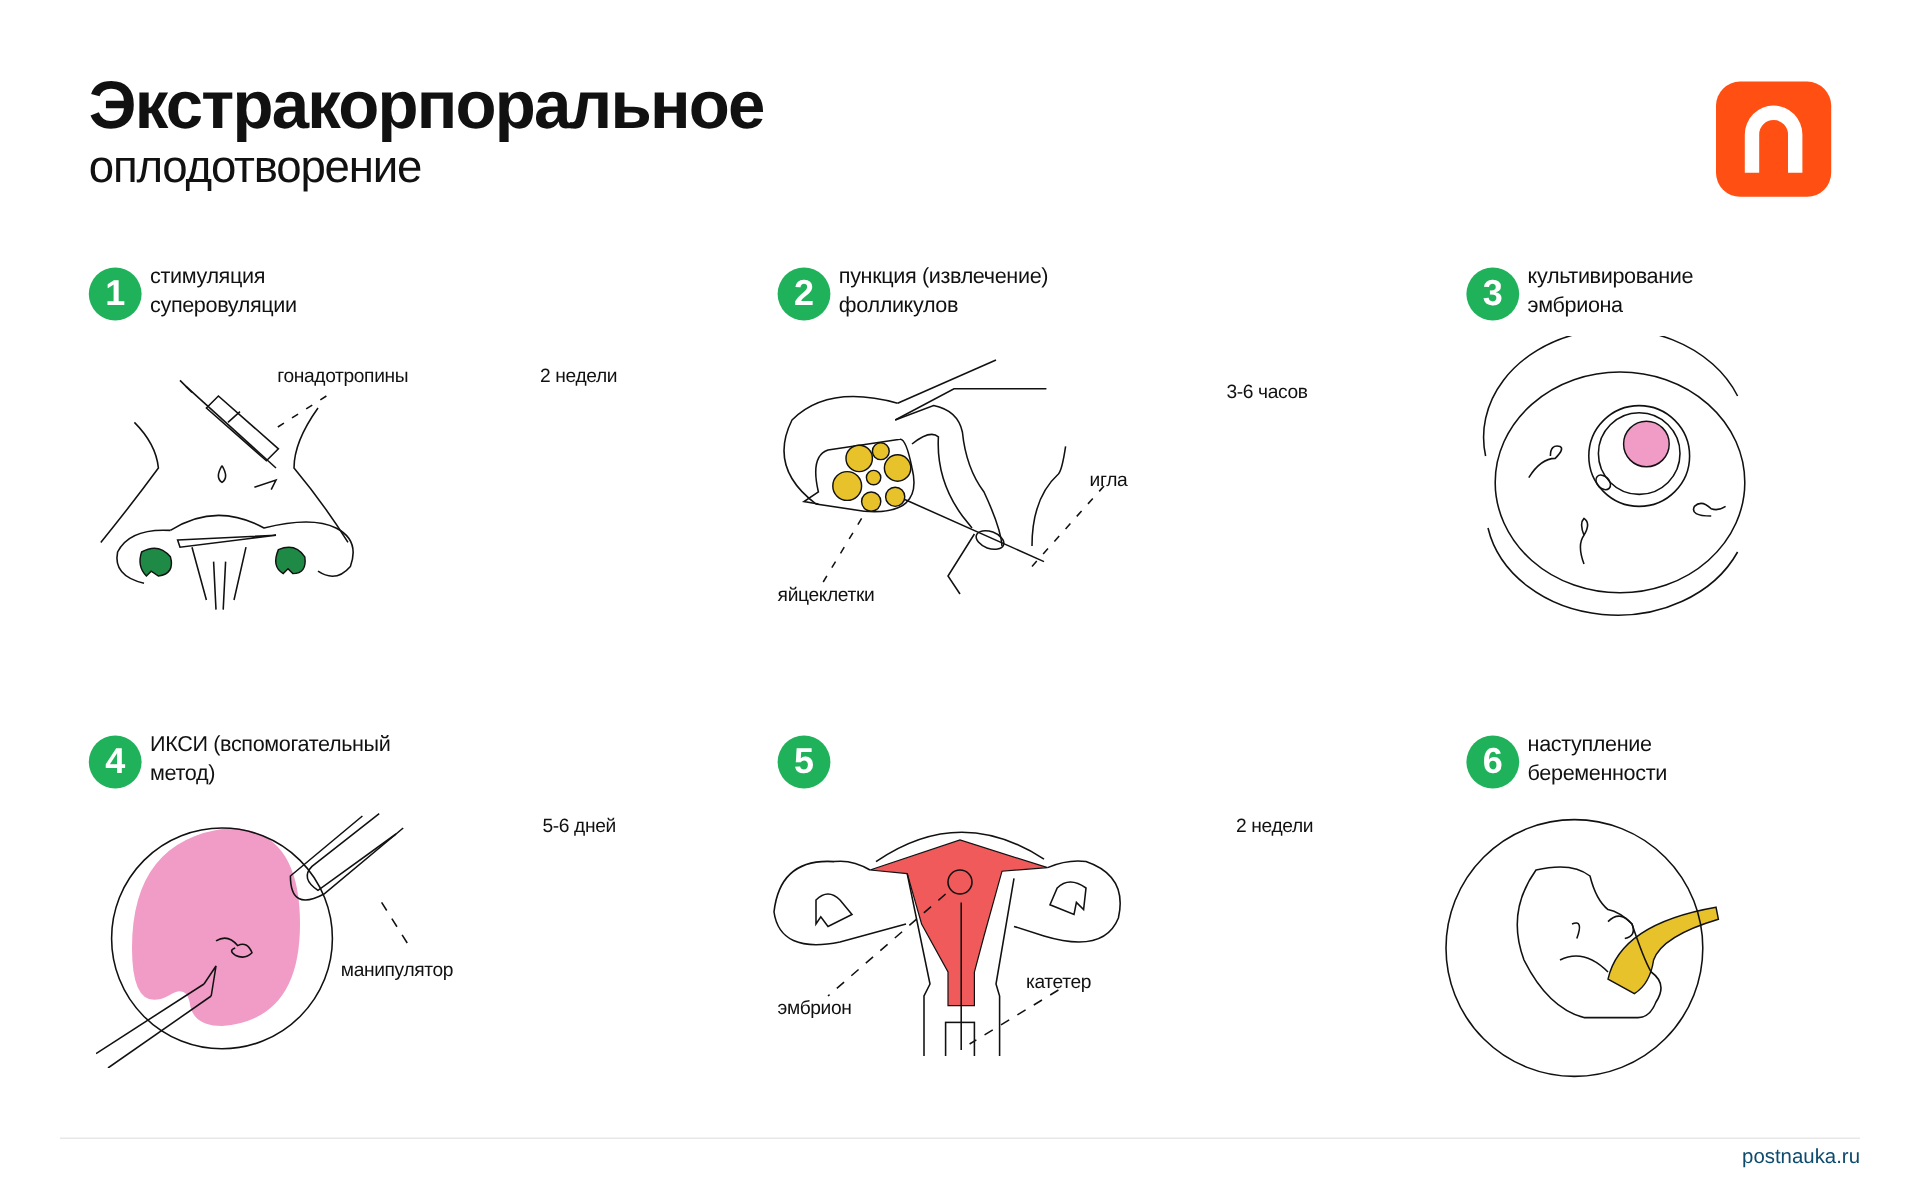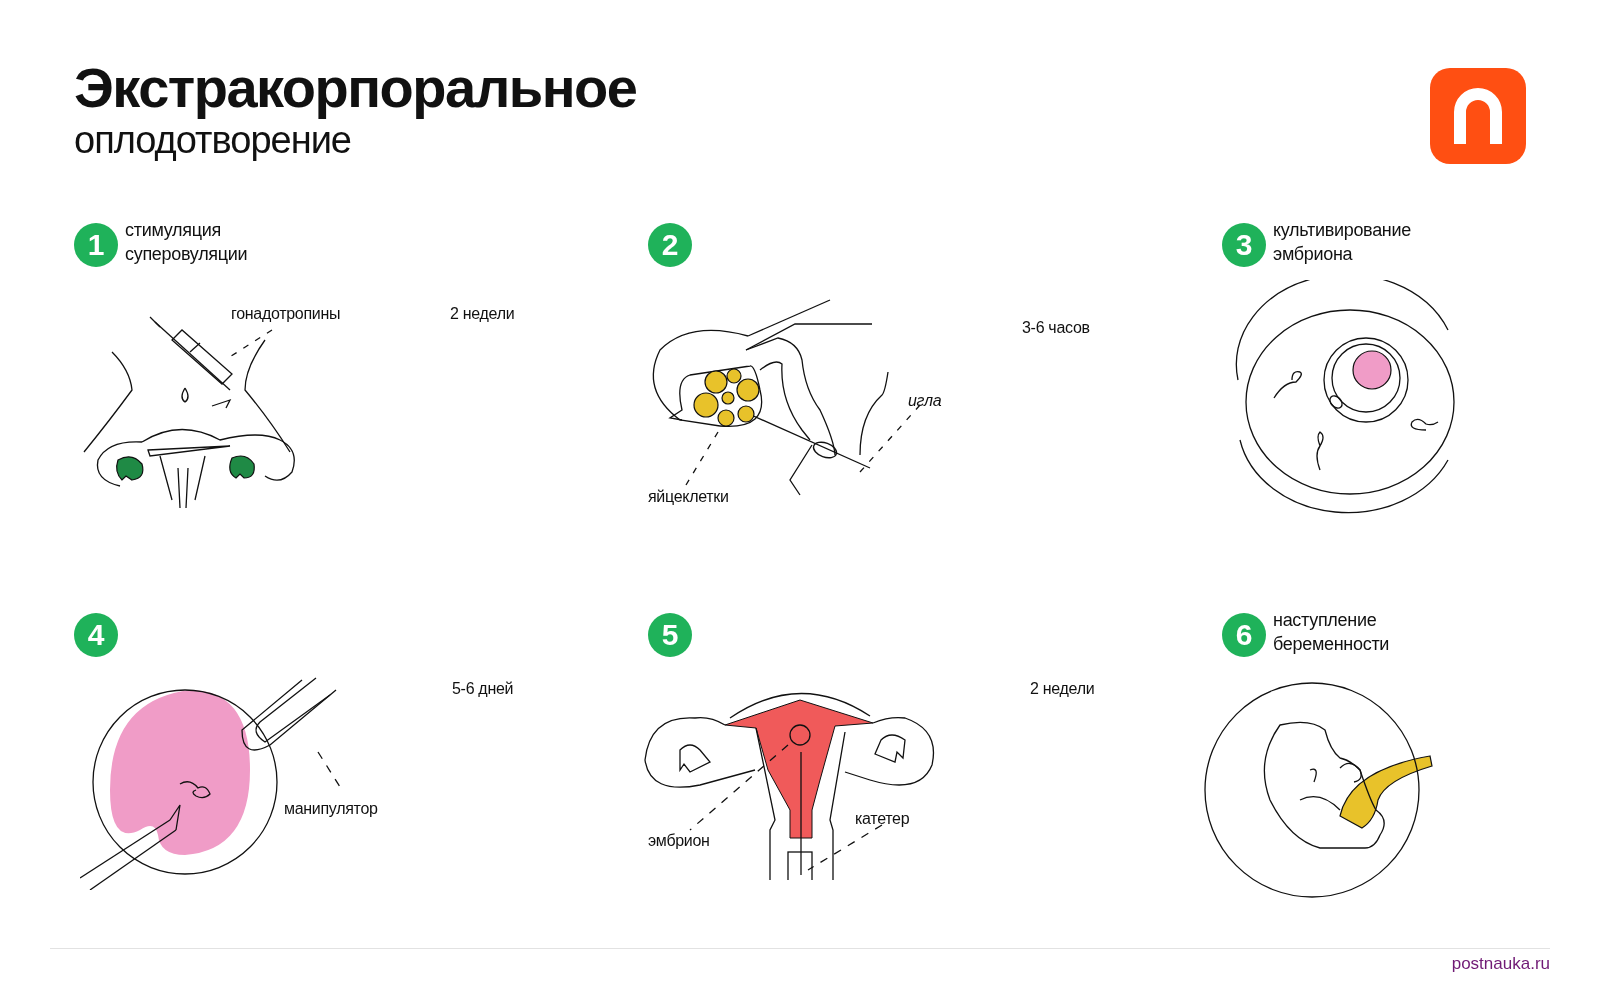--- a/index.html
+++ b/index.html
@@ -14,21 +14,21 @@
   .step-head { position: absolute; display: flex; align-items: flex-start; }
   .badge { width: 44px; height: 44px; border-radius: 50%; background: #1fb25a; color: #fff;
            font-weight: 700; font-size: 30px; display: flex; align-items: center; justify-content: center;
            margin-top: 5px; flex: 0 0 auto; }
   .step-title { margin-left: 7px; font-size: 18px; line-height: 24px; letter-spacing: -0.3px; }
   .step-title span { display: block; }
   .lbl { position: absolute; font-size: 16px; letter-spacing: -0.3px; white-space: nowrap; }
   .dur { position: absolute; font-size: 16px; letter-spacing: -0.3px; white-space: nowrap; }
   .ill { position: absolute; }
   .footer-line { position: absolute; left: 50px; top: 948px; width: 1500px; height: 1px; background: #e2e2e2; }
-  .footer-text { position: absolute; right: 50px; top: 954px; font-size: 17px; color: #701a75; }
+  .footer-text { position: absolute; right: 50px; top: 954px; font-size: 17px; color: #0c4a6e; }
 </style>
 </head>
 <body>
 
 <div class="title">
   <span class="l1">Экстракорпоральное</span>
   <span class="l2">оплодотворение</span>
 </div>
 <div class="logo">
   <svg width="96" height="96" viewBox="0 0 96 96">
@@ -63,23 +63,27 @@
     <path d="M82 152 Q48 150 38 170 Q34 190 60 196"></path>
     <path d="M88 160 l82 -4 l-80 10 z"></path>
     <path d="M100 166 l12 44 M145 166 l-10 44 M118 178 l2 40 M128 178 l-2 40"></path>
   </g>
   <path d="M58 170 q14 -8 24 4 q4 14 -10 16 l-6 -4 l-4 4 q-8 -8 -4 -20z" fill="#1f8a45" stroke="#111" stroke-width="1.2"></path>
   <path d="M172 168 q14 -6 22 6 q2 14 -10 14 l-4 -4 l-4 4 q-10 -6 -4 -20z" fill="#1f8a45" stroke="#111" stroke-width="1.2"></path>
 </svg>
 
 <div class="step-head" style="left:648px; top:218px;">
   <div class="badge">2</div>
+  <div class="step-title">
+    <span>пункция (извлечение)</span>
+    <span>фолликулов</span>
+  </div>
 </div>
 <div class="dur" style="left:1022px; top:319px;">3-6 часов</div>
-<div class="lbl" style="left:908px; top:392px;font-style:italic;">игла</div>
+<div class="lbl" style="left:908px; top:392px;">игла</div>
 <div class="lbl" style="left:648px; top:488px;">яйцеклетки</div>
 <svg class="ill" style="left:620px; top:280px;" width="320" height="230" viewBox="0 0 320 230">
   <g fill="none" stroke="#111" stroke-width="1.3">
     <path d="M128 56 L210 20"></path>
     <path d="M128 56 Q70 40 40 70 Q20 110 60 140 L100 146"></path>
     <path d="M126 70 L175 44 L252 44"></path>
     <path d="M126 70 L158 58 Q178 62 182 80 Q185 110 200 130 Q214 160 215 175"></path>
     <path d="M100 146 Q150 150 140 110 Q135 85 130 86 L70 95 Q55 100 62 130 l-12 8 l12 2"></path>
     <path d="M140 90 Q155 78 162 84 Q160 120 182 150 L190 160"></path>
     <path d="M268 92 Q265 112 262 115 Q240 135 240 175"></path>
@@ -117,20 +121,24 @@
     <ellipse cx="146" cy="122" rx="7" ry="5" transform="rotate(45 146 122)"></ellipse>
     <path d="M84 118 q10 -16 22 -16 q8 -8 4 -10 q-8 -2 -8 8"></path>
     <path d="M130 190 q-6 -16 0 -24 q-4 -10 0 -14 q6 4 0 14"></path>
     <path d="M236 150 q-18 0 -14 -8 q6 -6 14 2 q6 2 12 -2"></path>
   </g>
   <circle cx="182" cy="90" r="19" fill="#f09cc7" stroke="#111" stroke-width="1.2"></circle>
 </svg>
 
 <div class="step-head" style="left:74px; top:608px;">
   <div class="badge">4</div>
+  <div class="step-title">
+    <span>ИКСИ (вспомогательный</span>
+    <span>метод)</span>
+  </div>
 </div>
 <div class="dur" style="left:452px; top:680px;">5-6 дней</div>
 <div class="lbl" style="left:284px; top:800px;">манипулятор</div>
 <svg class="ill" style="left:80px; top:660px;" width="320" height="230" viewBox="0 0 320 230">
   <path d="M110 30 Q170 30 170 110 Q170 190 105 195 Q80 195 78 175 Q75 160 60 170 Q30 185 30 130 Q30 40 110 30z" fill="#f09cc7"></path>
   <g fill="none" stroke="#111" stroke-width="1.3">
     <circle cx="105" cy="122" r="92"></circle>
     <path d="M236 18 L180 62 Q170 72 185 82 L250 35"></path>
     <path d="M256 30 L190 85 Q162 100 162 70 L222 20"></path>
     <line x1="238" y1="92" x2="262" y2="130" stroke-dasharray="8 8"></line>

